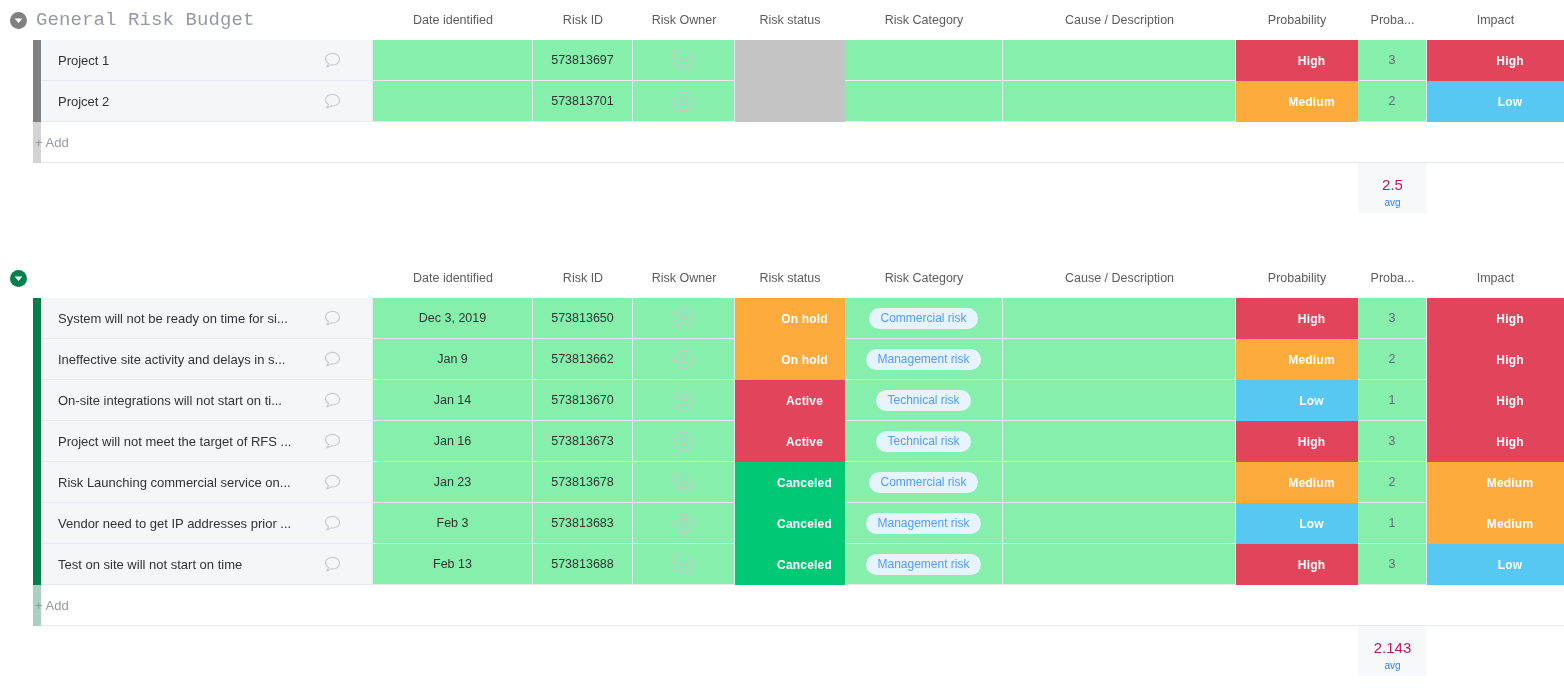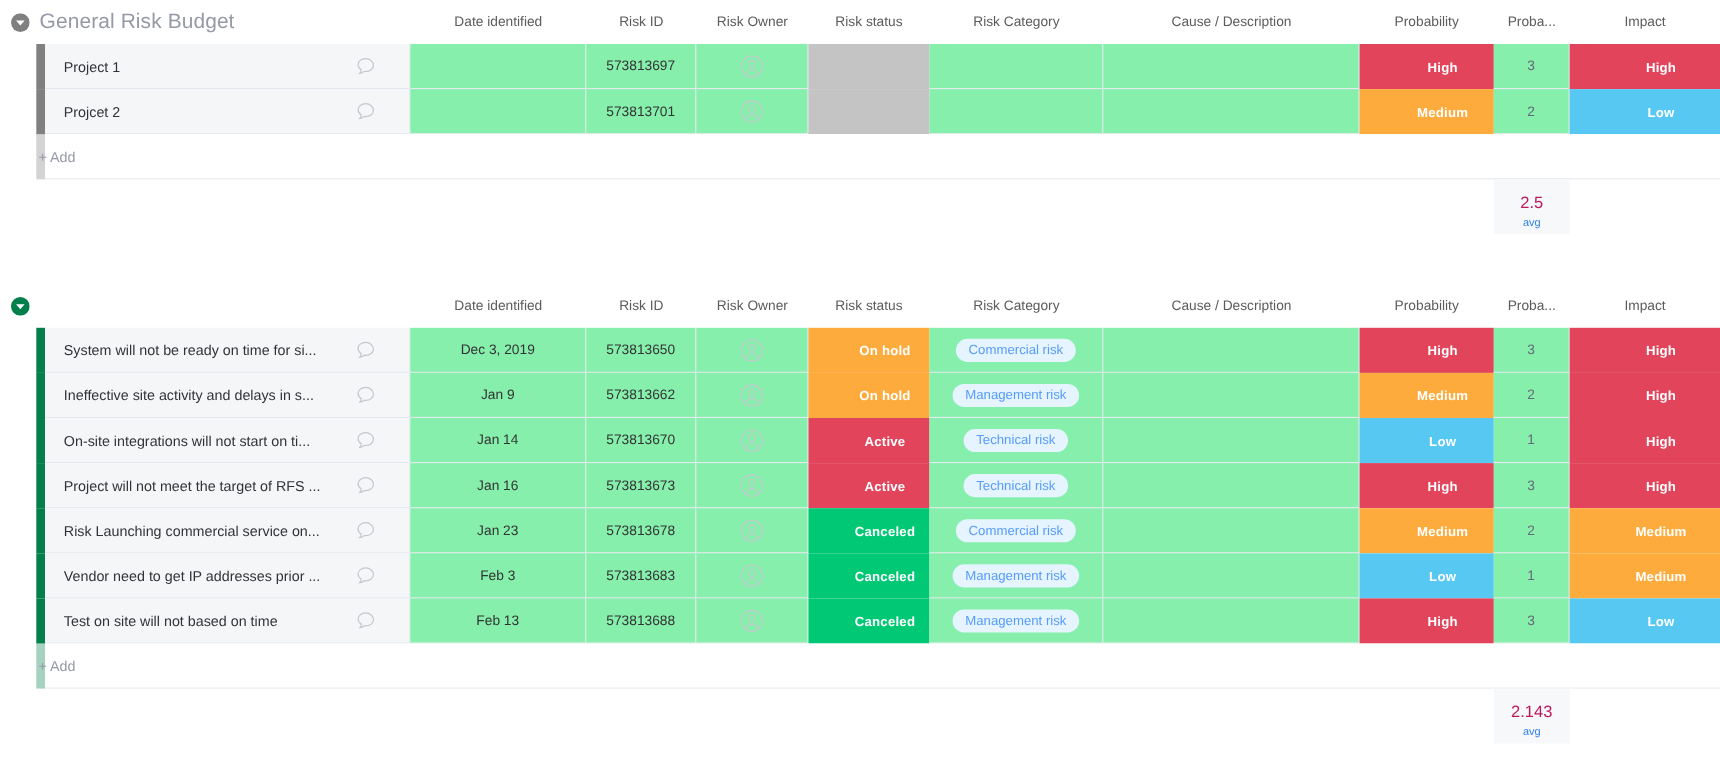--- a/index.html
+++ b/index.html
@@ -24,20 +24,21 @@
   .collapse-icon{
     position:absolute;left:10px;top:12px;width:17px;height:17px;border-radius:50%;
     display:flex;align-items:center;justify-content:center;
   }
   .collapse-icon svg{display:block;}
   .group-title{
     position:absolute;left:36px;top:6px;
     font-size:19px;line-height:28px;font-weight:400;
     letter-spacing:.1px;white-space:nowrap;overflow:hidden;
     max-width:340px;
+    font-family:Liberation Mono, monospace;
   }
 
   
   .col-head{
     position:absolute;top:8px;height:24px;line-height:24px;
     font-size:12.5px;color:#5c5c5c;text-align:center;
     font-weight:400;white-space:nowrap;overflow:hidden;
   }
 
   
@@ -509,21 +510,21 @@
           <div class="cell plain" style="left:1358px;width:69px;color:#676879;">
                <span>1</span>
              </div>
           <div class="cell statusfull" style="left:1427px;width:137px;background:#fdab3d;border-right:none;border-bottom:none;">
                <span>Medium</span>
              </div>
         </div>
         <div class="row">
           <span class="rowbar" style="background:#037f4c"></span>
           <div class="cell name" style="left:41px;width:332px;">
-               <span class="name-text">Test on site will not based on time</span>
+               <span class="name-text">Test on site will not start on time</span>
                <span class="bubble">
               <svg width="19" height="19" viewBox="0 0 19 19" aria-hidden="true">
   <path d="M9.5 2.2c-3.9 0-7 2.5-7 5.6 0 1.9 1.1 3.5 2.9 4.6 -0.1 1-0.5 2.2-1.4 3.3 1.9-0.2 3.3-1.1 4.1-1.8 0.4 0.1 0.9 0.1 1.4 0.1 3.9 0 7-2.5 7-5.6S13.4 2.2 9.5 2.2z" fill="none" stroke="#c5c7d0" stroke-width="1.1"></path>
 </svg>
             </span>
              </div>
           <div class="cell plain" style="left:373px;width:160px;">
                <span>Feb 13</span>
              </div>
           <div class="cell plain" style="left:533px;width:100px;">

